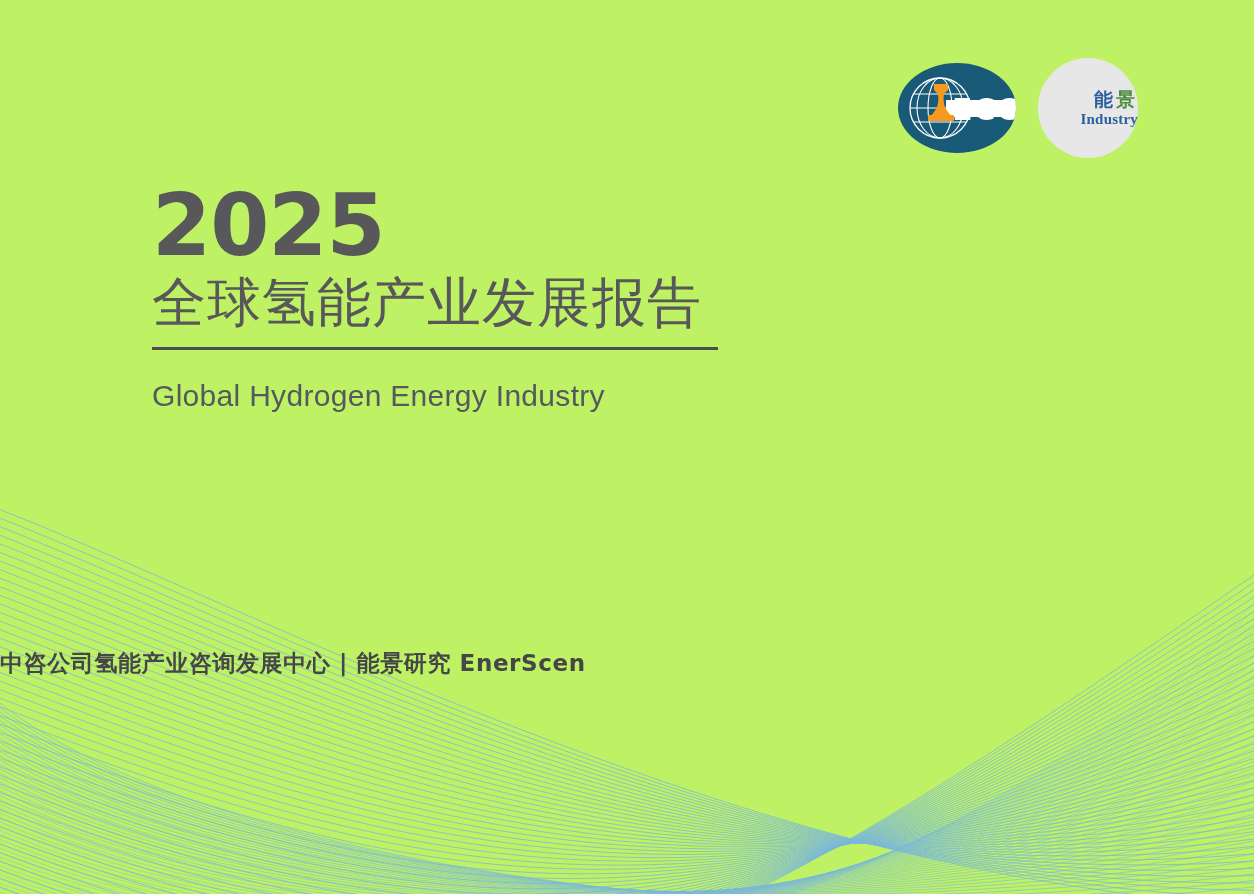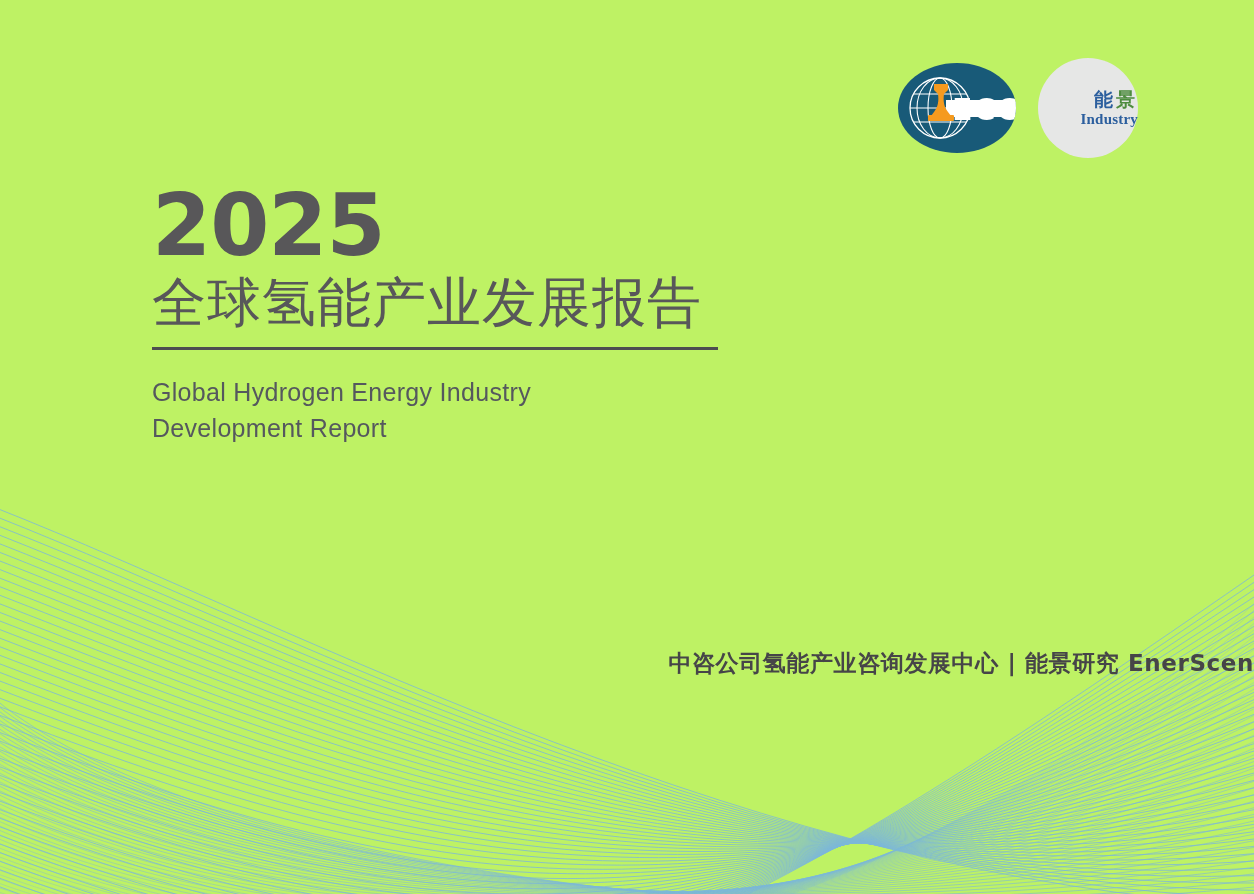--- a/index.html
+++ b/index.html
@@ -106,36 +106,36 @@
     white-space: nowrap;
   }
   #title-rule {
     width: 566px;
     height: 3px;
     background: #4d4d50;
     margin: 14px 0 0 0;
   }
   #subtitle-en {
     font-family: "Liberation Sans", "DejaVu Sans", sans-serif;
-    font-size: 25px;
+    font-size: 30px;
     font-weight: 400;
     color: #55585e;
     line-height: 1.45;
     letter-spacing: 0.3px;
     margin: 24px 0 0 0;
     max-width: 470px;
   }
 
   
   #credit {
     position: absolute;
     top: 648px;
     left: 0;
     width: 1254px;
-    text-align: right;
+    text-align: left;
     z-index: 2;
   }
   #credit-text {
     display: inline-block;
     font-family: "DejaVu Sans", sans-serif;
     font-size: 23px;
     font-weight: 700;
     color: #464548;
     letter-spacing: 0.6px;
     white-space: nowrap;
@@ -280,21 +280,20 @@
     </div>
 
   </div>
 
   <div id="title-block">
     <div id="year">2025</div>
     <h1 id="title-cn">全球氢能产业发展报告</h1>
     <div id="title-rule"></div>
     <div id="subtitle-en">
       <span>Global Hydrogen Energy Industry</span><br>
-      <span>Development Report</span>
     </div>
   </div>
 
   <div id="credit">
     <span id="credit-text">中咨公司氢能产业咨询发展中心 | 能景研究 EnerScen</span>
   </div>
 
 </div>
 
 </body></html>

